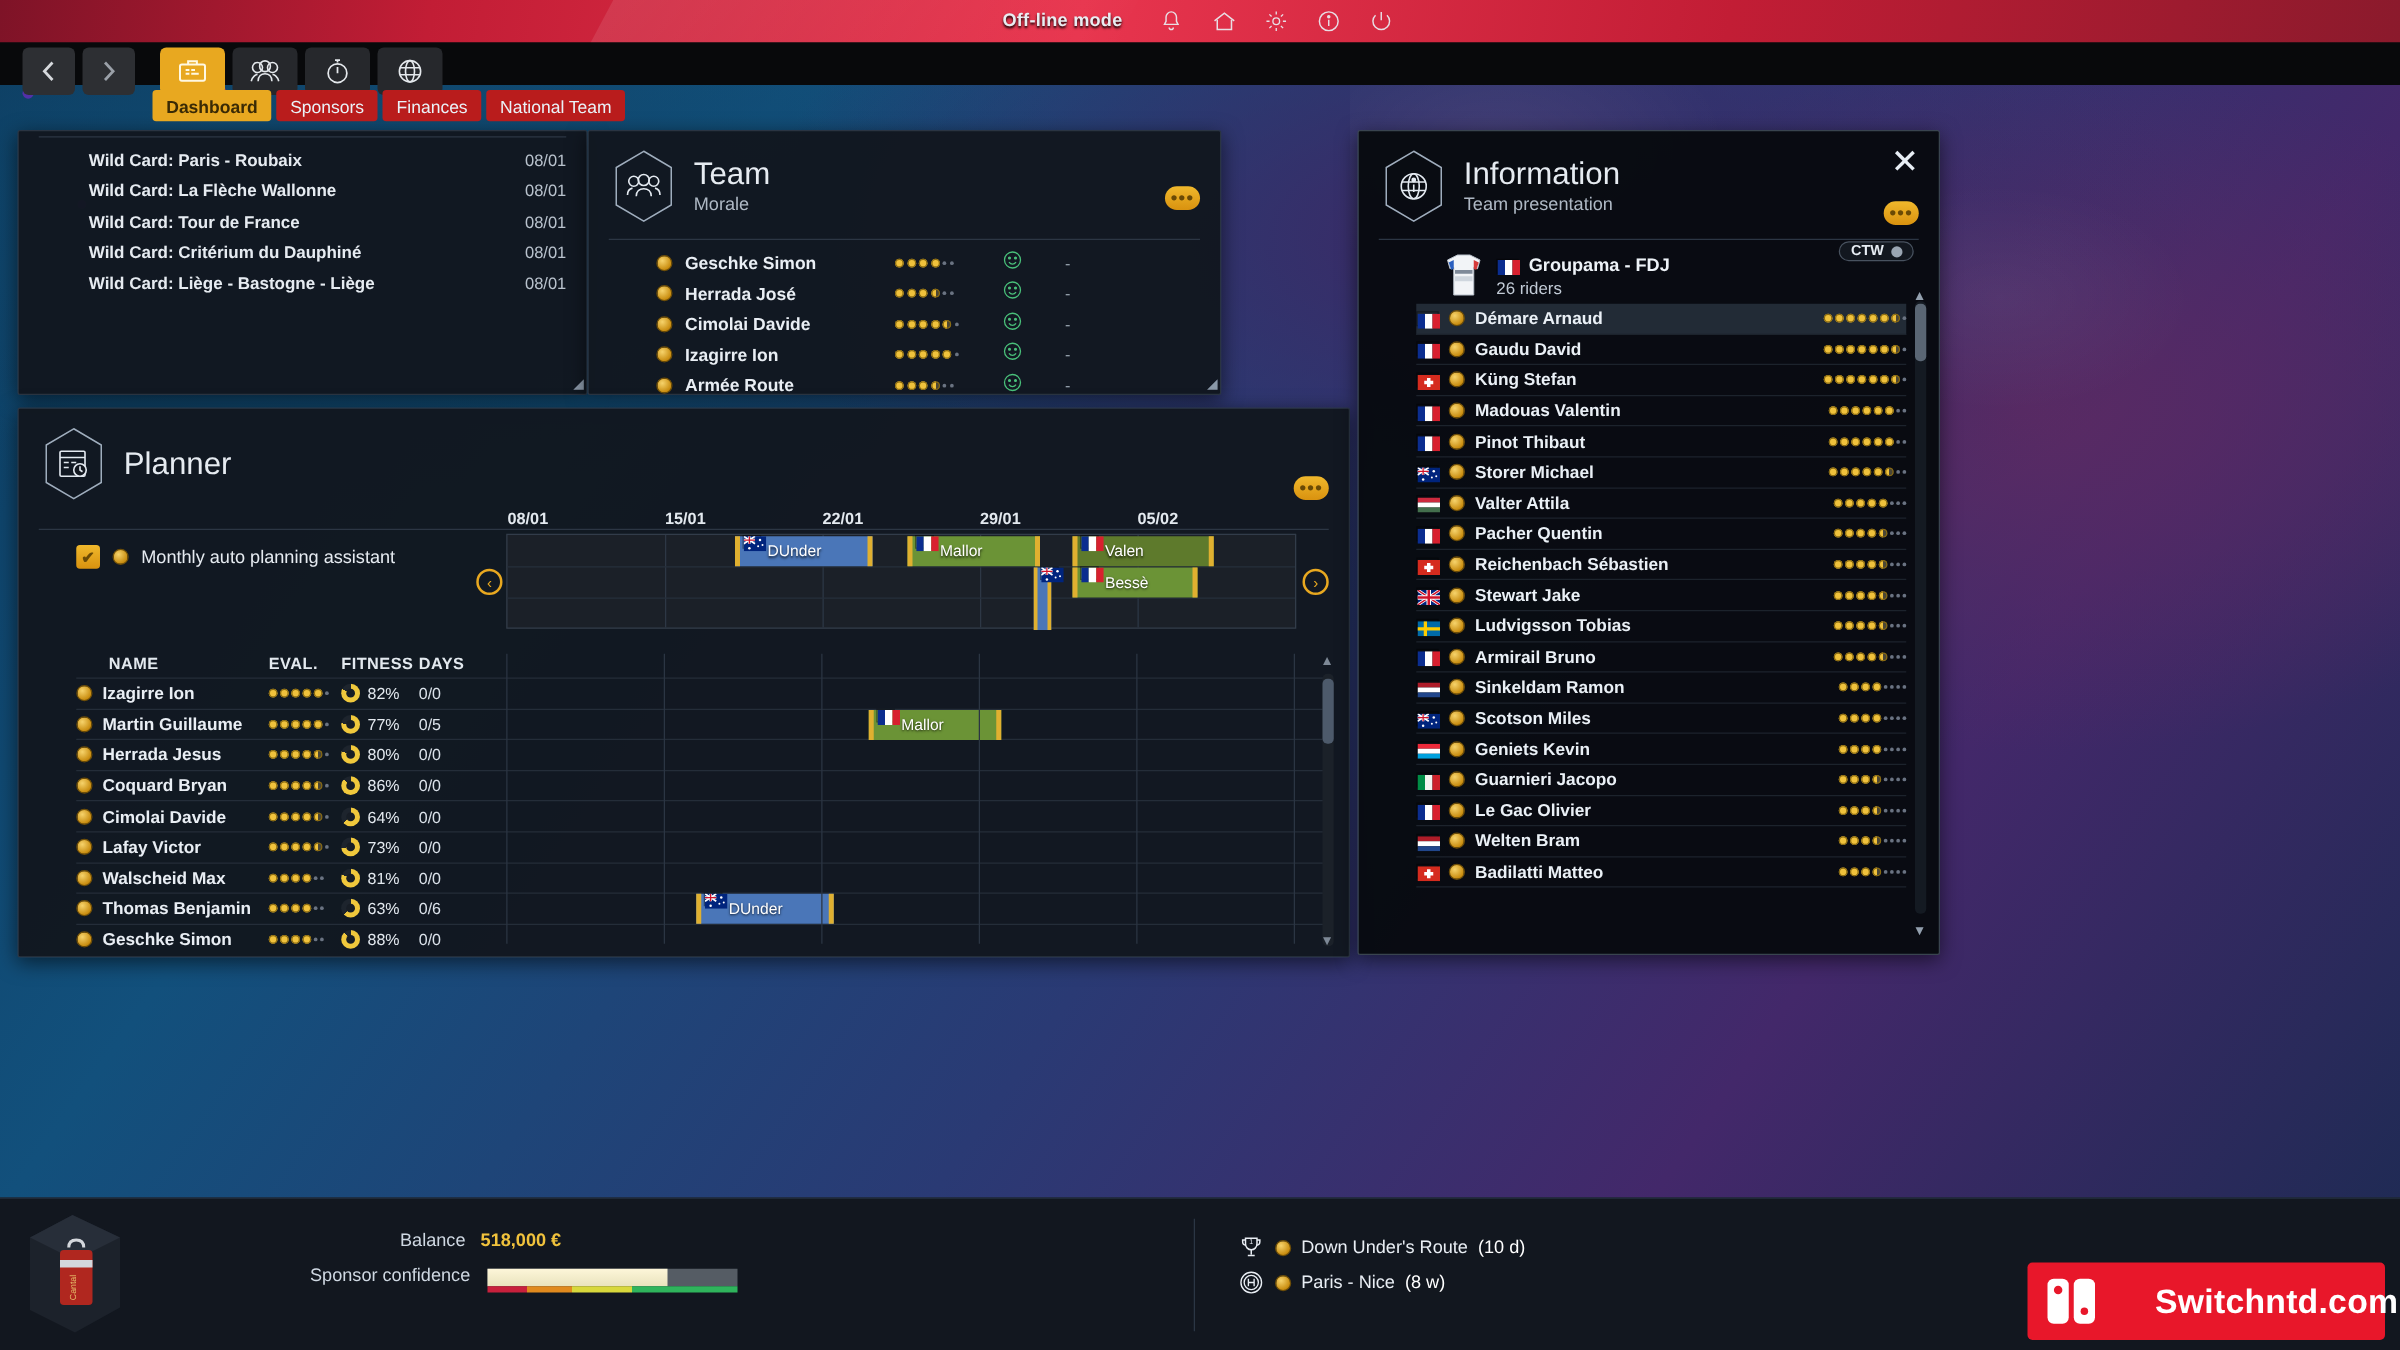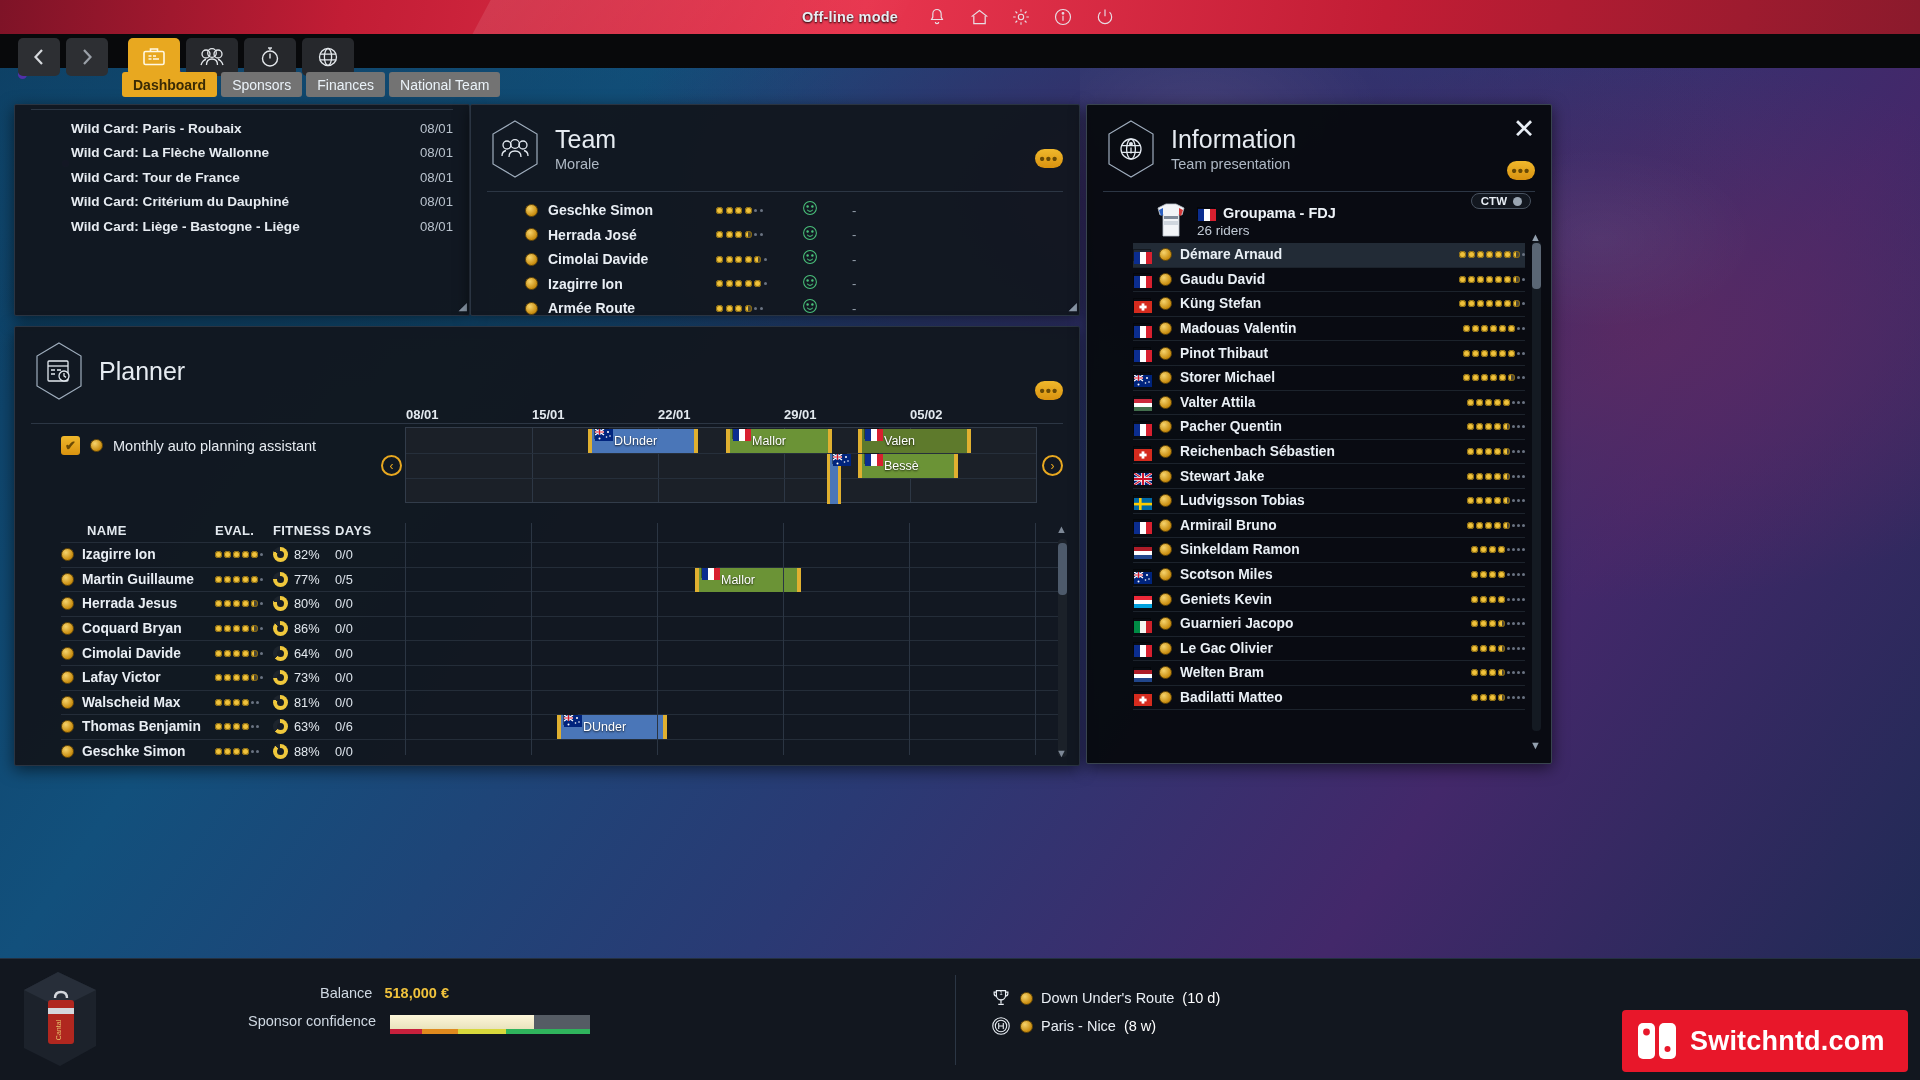--- a/index.html
+++ b/index.html
@@ -88,21 +88,21 @@
     background: linear-gradient(180deg,#1f8c4c,#16703c); border:1px solid #35b06a;
     border-radius: 4px; display:flex; align-items:center; padding: 0 12px;
     color:#eaf7ee; font-size: 14.5px; font-weight:bold; justify-content:space-between;
   }
 
   
   .tabs { position:absolute; left:122px; top: 72px; display:flex; gap: 4px; z-index: 5; }
   .tab {
     height: 25px; padding: 0 11px; border-radius: 3px;
     display:flex; align-items:center; color:#eaf2f8; font-size: 14px;
-    background: #737373;
+    background: #b91c1c;
   }
   .tab.active { background: #e8a820; color: #3a2a05; font-weight: bold; }
 
   
   .panel {
     position:absolute; background: rgba(18,23,31,.965);
     border: 1px solid #2a3442; border-radius: 2px;
     box-shadow: 0 4px 16px rgba(0,0,0,.55);
   }
   .panel-head { display:flex; align-items:center; padding: 14px 16px 8px 16px; position:relative; }
@@ -118,21 +118,21 @@
   }
   .rule { height: 1px; background: #2c3644; margin: 4px 16px 0 16px; }
 
   
   #messages { left: 14px; top: 104px; width: 456px; height: 212px; }
   .msg-row { display:flex; align-items:center; height: 24.5px; padding: 0 16px 0 56px; }
   .msg-row .t { flex: 1; color:#e6ebf1; font-size: 13.6px; font-weight: bold; }
   .msg-row .d { color:#b9c2cd; font-size: 13.2px; }
 
   
-  #team { left: 470px; top: 104px; width: 610px; height: 212px; }
+  #team { left: 470px; top: 104px; width: 507px; height: 212px; }
   .team-row { display:flex; align-items:center; height: 24.5px; padding: 0 0 0 54px; }
   .coin { width:13px;height:13px;border-radius:50%;flex:none;
           background:radial-gradient(circle at 35% 32%,#f6d36b,#c98d10 70%,#8f6107);
           border:1px solid #6e4e08; }
   .team-row .nm { width: 168px; margin-left: 10px; color:#e9eef4; font-size:14px; font-weight:bold; }
   .rating { display:flex; gap:2.5px; align-items:center; width: 78px; }
   .rd { width:7px;height:7px;border-radius:50%; background:#f0c23c; box-shadow:0 0 0 1px #8a6a10 inset; }
   .rd.half { background: linear-gradient(90deg,#f0c23c 50%, #4a4636 50%); }
   .rd.empty { width:3px;height:3px;background:#6a7382; box-shadow:none; }
   .smiley { width:16px;height:16px;margin-left:8px; }
@@ -217,21 +217,21 @@
   .spon-bar i { position:absolute; left:0; top:0; height: 14px; width: 145px; background: linear-gradient(180deg,#fdf6d9,#e9e3bd);}
   .spon-scale { position:absolute; left: 390px; top: 70px; width: 200px; height: 5px;
                 background: linear-gradient(90deg,#c8203c 0 16%, #e08a1e 16% 34%, #d8d83c 34% 58%, #2fb45c 58% 100%); }
   .vdiv { position:absolute; left: 955px; top: 16px; width:1px; height: 90px; background:#2b3644; }
   .race { position:absolute; color:#e9eef4; font-size:14.5px; display:flex; align-items:center; gap:8px;}
   .race .rico { width: 22px; height: 22px; }
   .race .g { color:#ffffff; }
   .switch-logo { position:absolute; right: 12px; bottom: 8px; width: 286px; height: 62px;
                  background:#e8172a; border-radius:4px; display:flex; align-items:center; gap:12px; padding-left: 14px; }
   .switch-logo .sw { width: 42px; height: 42px; }
-  .switch-logo .tx { color:#fff; font-size: 27px; font-weight: bold; letter-spacing:.2px; }
+  .switch-logo .tx { color:#fff; font-size: 27px; font-weight: bold; letter-spacing:.2px;margin-left:34px; }
 </style>
 </head>
 <body>
 
 <div id="root">
 
   <div class="bg-red"></div>
   <div class="bg-blue"></div>
   <div class="bg-dots">
     <i style="left:18px;top:2px;width:9px;height:9px"></i>

